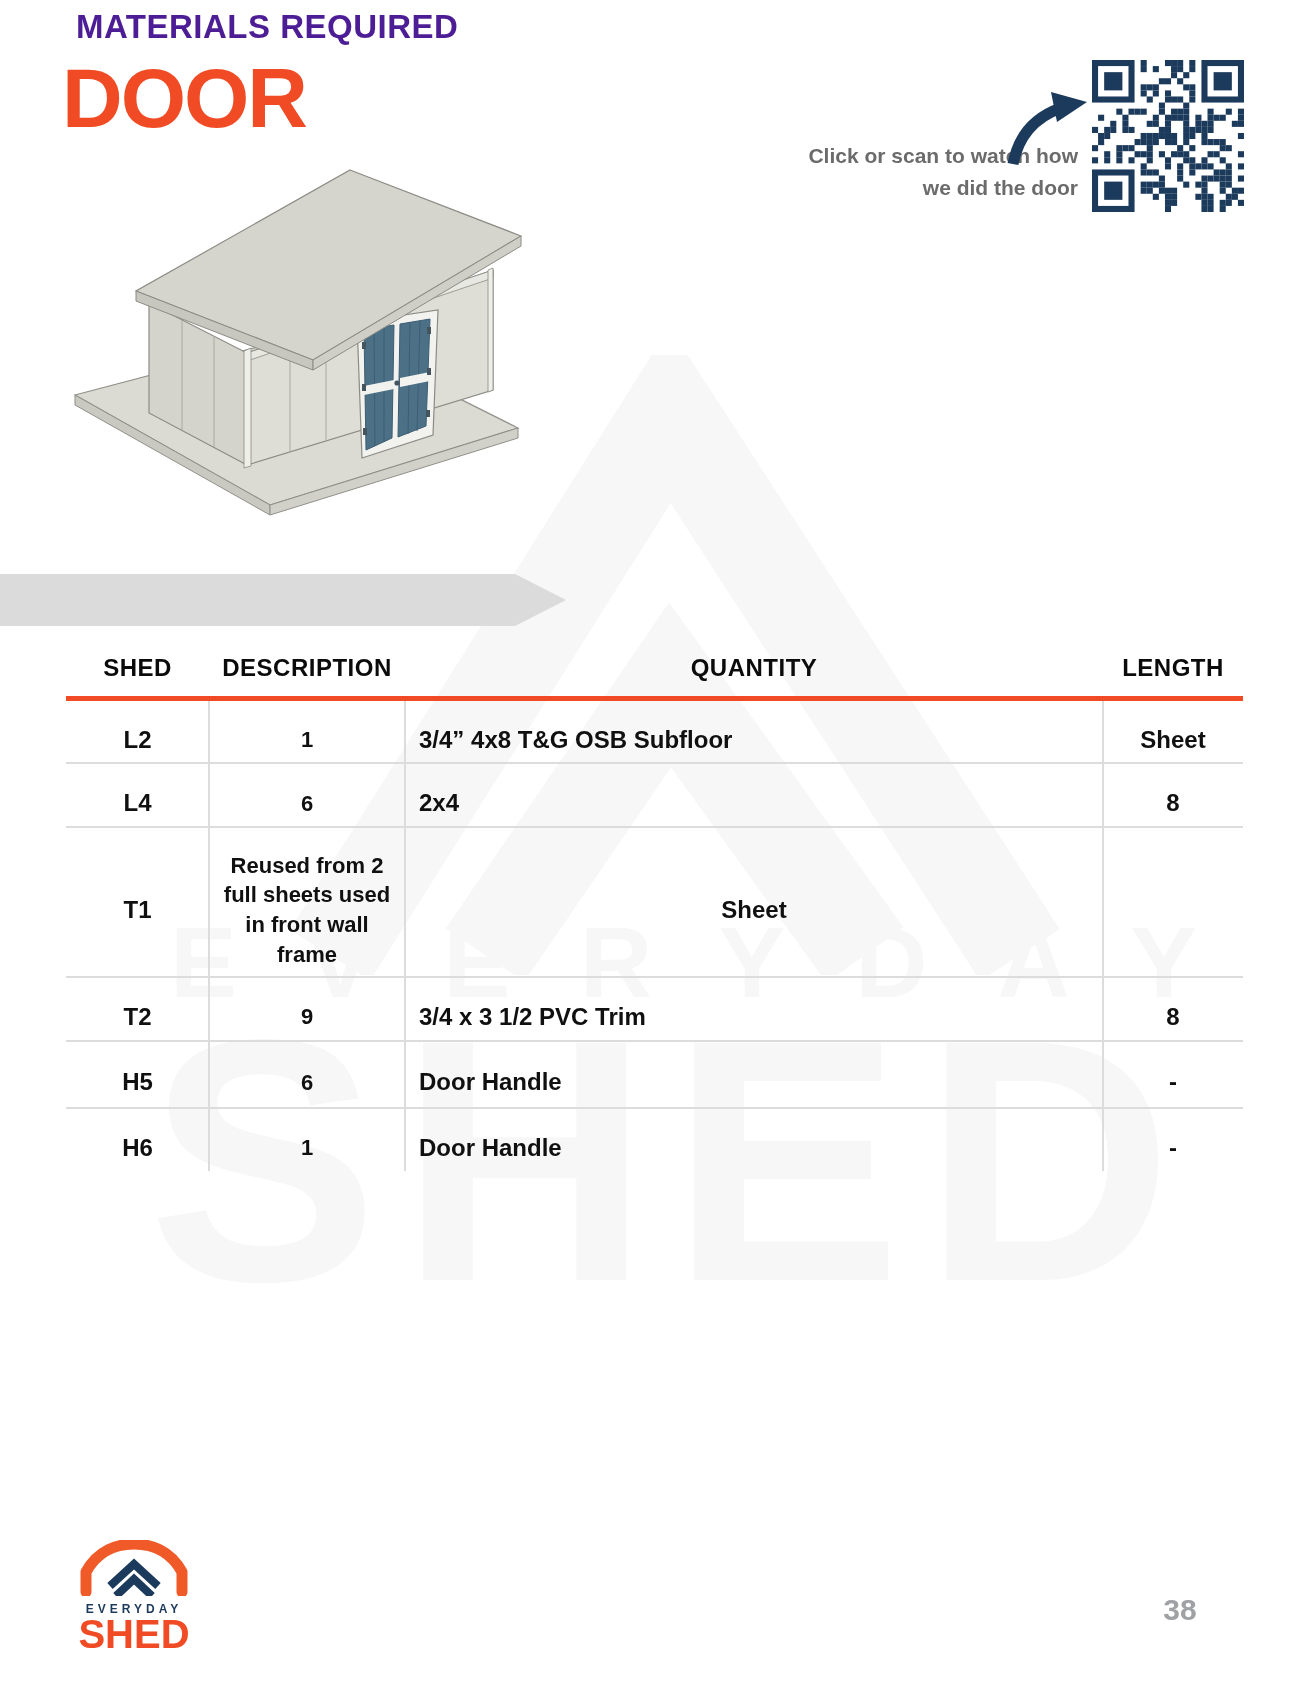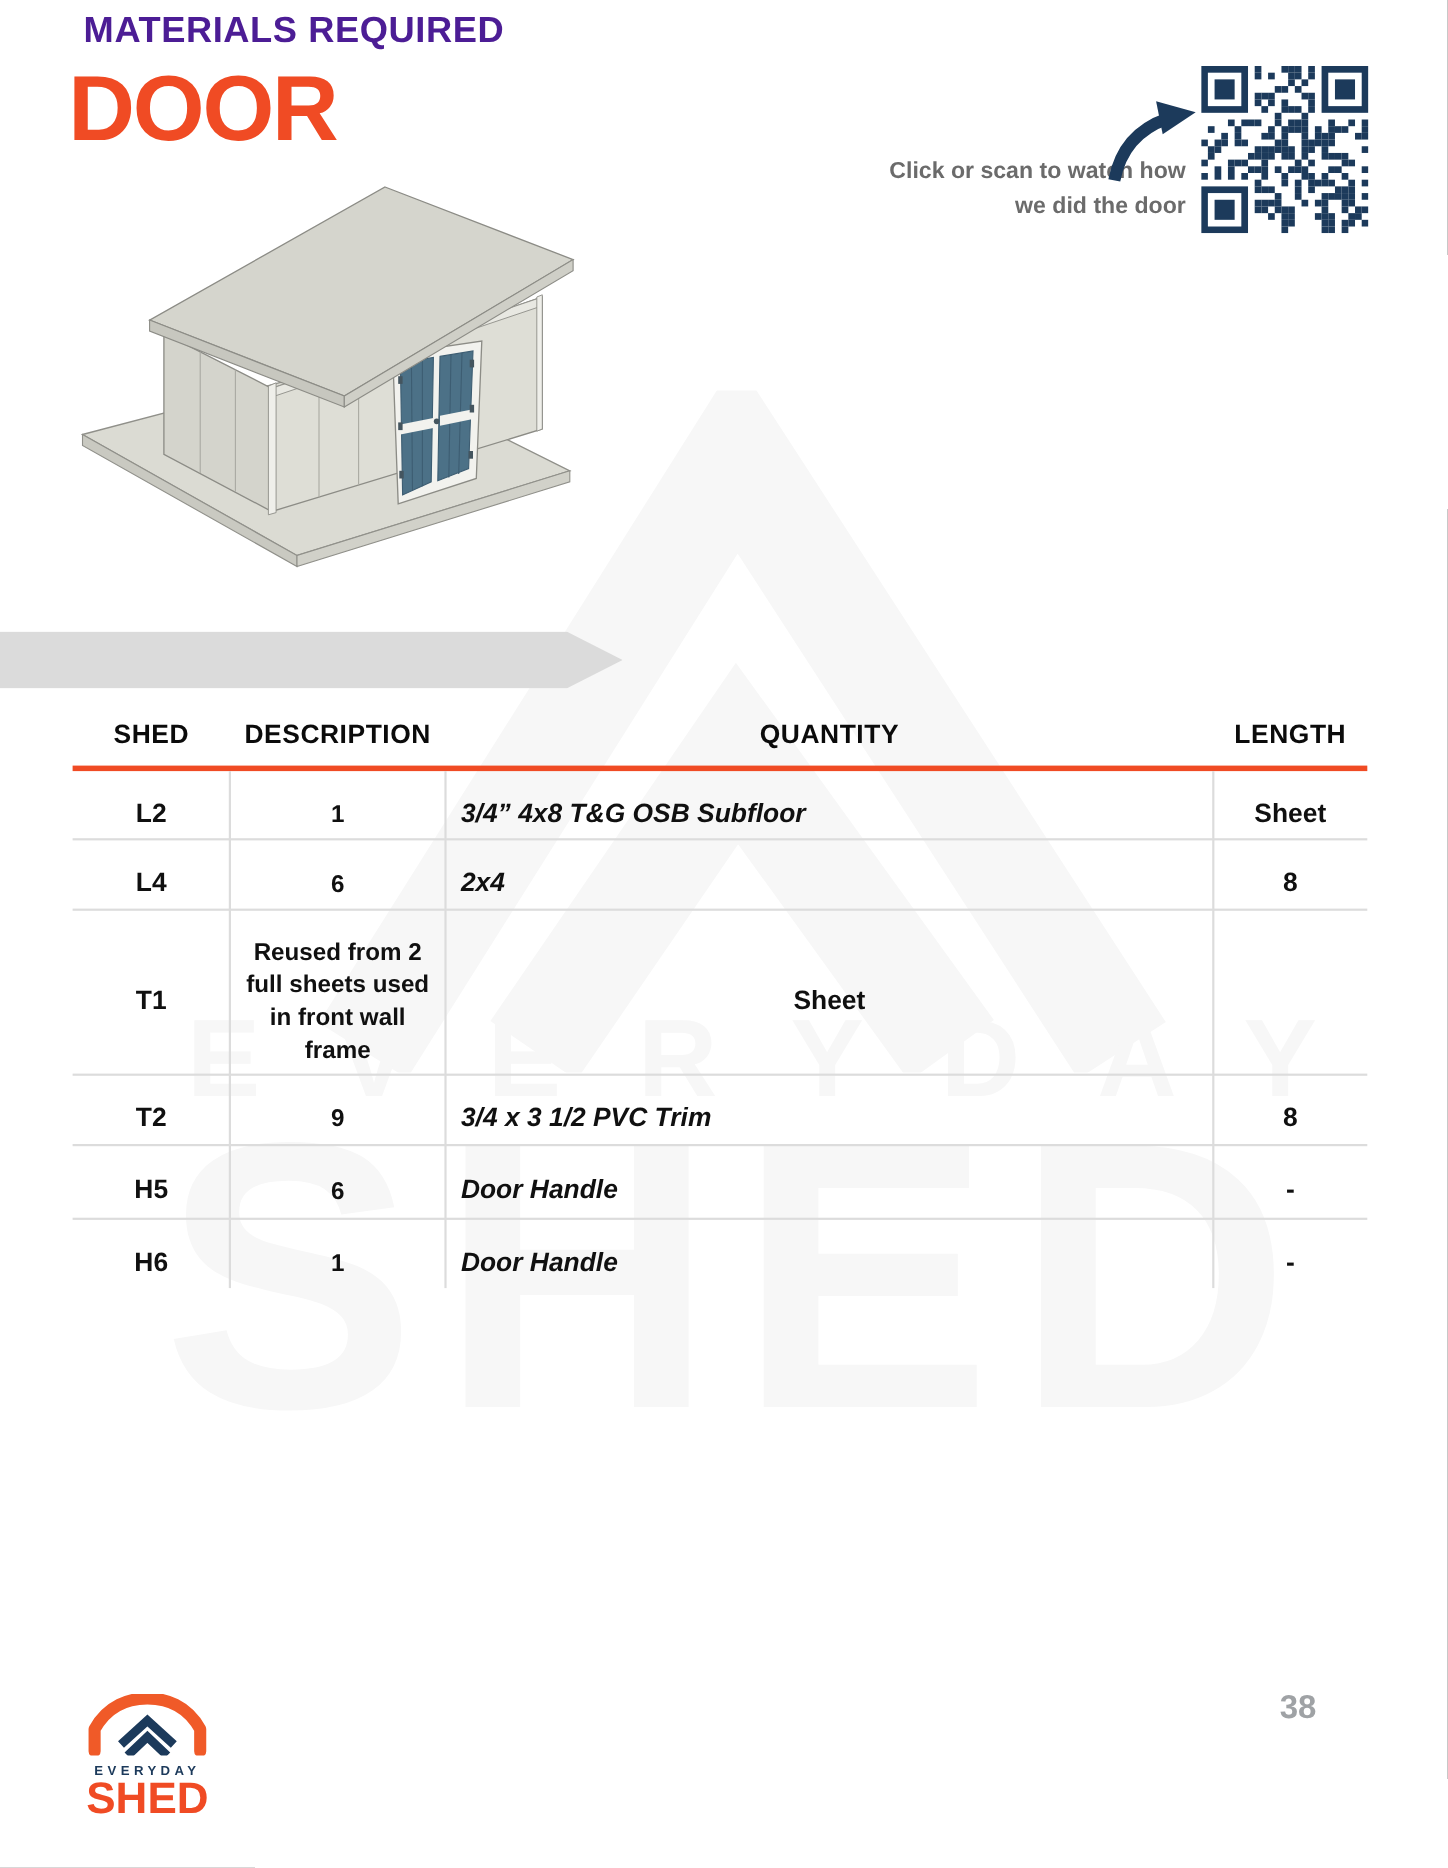--- a/index.html
+++ b/index.html
@@ -26,26 +26,26 @@
   .mt-header .hcell{display:flex;align-items:center;justify-content:center;
                     font-size:24px;font-weight:bold;color:#0b0b0b;letter-spacing:0.5px;}
   .mt-orange-line{height:5px;background:#F04B24;}
   .mt-body{position:relative;}
   .mt-row{display:grid;grid-template-columns:143px 196px 698px 140px;
           border-bottom:2px solid #DCDCDC;}
   .mt-row:last-child{border-bottom:none;}
   .mt-row .cell{display:flex;align-items:center;justify-content:center;text-align:center;
                 font-size:24px;font-weight:600;color:#101010;padding:6px 10px;line-height:1.35;margin-top:17px;}
   .mt-row .cell.c1{font-size:22px;}
-  .mt-row .cell.c2{justify-content:flex-start;text-align:right;padding-left:14px;font-style:italic;}
+  .mt-row .cell.c2{justify-content:flex-start;text-align:right;padding-left:14px;}
   .vline{position:absolute;top:0;bottom:0;width:2px;background:#DCDCDC;}
   .footer-logo{position:absolute;left:74px;top:1540px;width:120px;text-align:center;}
   .footer-logo .brand-top{font-size:12px;font-weight:bold;color:#1C3A5B;letter-spacing:4px;margin-top:2px;}
   .footer-logo .brand-bottom{font-size:40px;font-weight:bold;color:#F04B24;letter-spacing:0px;margin-top:-4px;}
-  .page-num{position:absolute;left:1150px;top:1536px;width:60px;text-align:center;
+  .page-num{position:absolute;left:1150px;top:1593px;width:60px;text-align:center;
             font-size:30px;font-weight:bold;color:#9FA2A5;}
 </style>
 </head>
 <body>
 
 <div class="page">
 
   <svg class="wm-chevron" width="850" height="620" viewBox="0 0 850 620">
     <polyline points="80,600 420,60 770,600" fill="none" stroke="#f7f7f7" stroke-width="95"></polyline>
     <polyline points="235,600 420,330 615,600" fill="none" stroke="#f7f7f7" stroke-width="95"></polyline>

